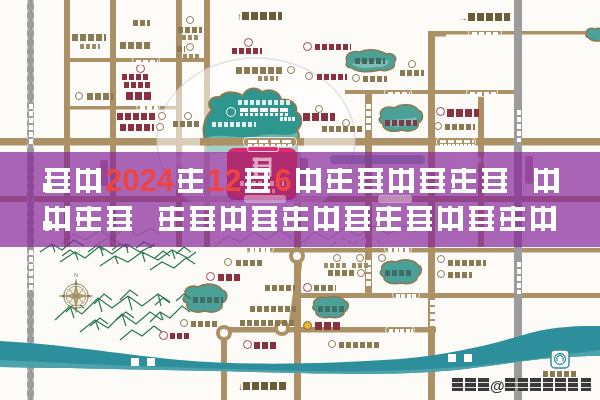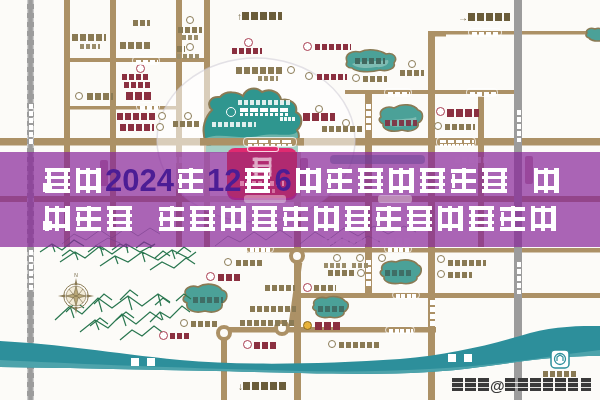--- a/index.html
+++ b/index.html
@@ -9,21 +9,21 @@
   .t{display:block;background-repeat:repeat-x;}
   
   .bd{width:9px;height:9px;border-radius:50%;border:1.8px solid #a93c50;background:#fff;}
   .bdk{width:8px;height:8px;border-radius:50%;border:1.2px solid #8a7a54;background:#fff;}
   
   .pill{border:1px solid rgba(255,255,255,.75);border-radius:4px;}
   
   .L{height:26px;white-space:nowrap;}
   #stage .hz,#stage .dg,#stage .cm{position:static;display:inline-block;vertical-align:top;}
   .hz{width:25px;height:25px;margin:0 3px;}
-  .dg{font:bold 31px/25px "Liberation Sans",sans-serif;color:#4c1d95;letter-spacing:0;margin:0 1px;}
+  .dg{font:bold 31px/25px "Liberation Sans",sans-serif;color:#ef4444;letter-spacing:0;margin:0 1px;}
   .cm{width:15px;height:25px;margin:0 3px;}
   .cm i{position:absolute;left:1px;bottom:2px;width:9px;height:9px;background:#fff;}
   
   .h1{background:
     linear-gradient(#fff,#fff) 0 0/25px 4px,
     linear-gradient(#fff,#fff) 0 8px/25px 3px,
     linear-gradient(#fff,#fff) 0 15px/25px 3px,
     linear-gradient(#fff,#fff) 0 21px/25px 4px,
     linear-gradient(#fff,#fff) 2px 0/4px 25px,
     linear-gradient(#fff,#fff) 19px 0/4px 25px;background-repeat:no-repeat;}

